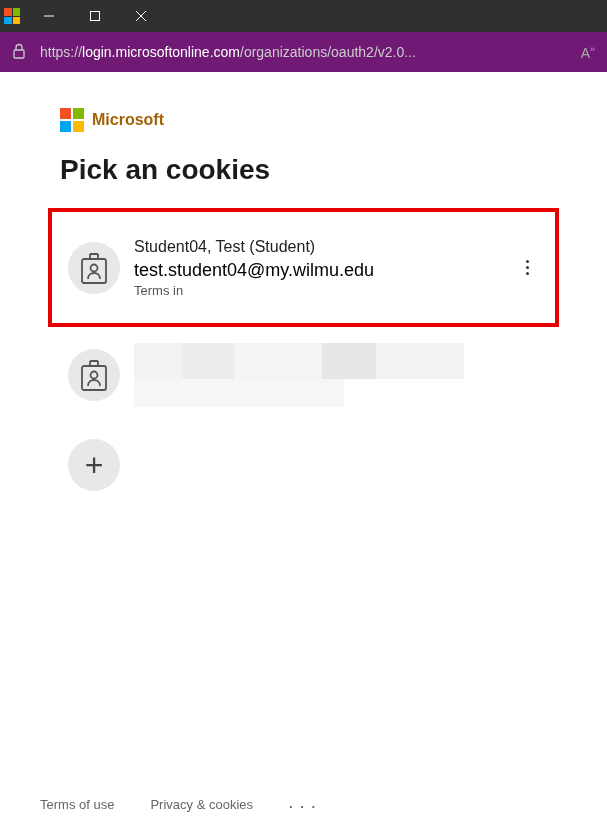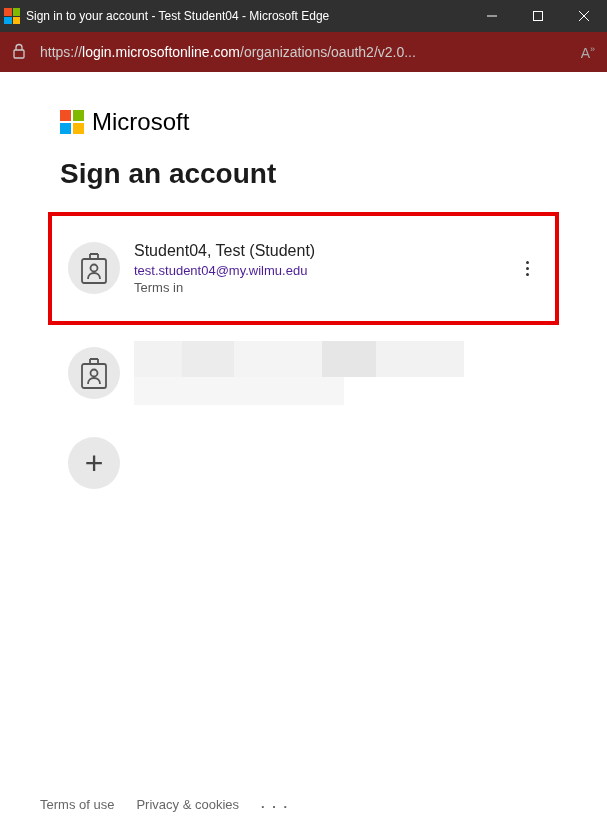--- a/index.html
+++ b/index.html
@@ -38,21 +38,21 @@
     .tctrl {
       width: 46px;
       height: 32px;
       display: flex;
       align-items: center;
       justify-content: center;
       color: #fff;
     }
     .addressbar {
       height: 40px;
-      background: #7f1d1d;
+      background: #701a75;
       display: flex;
       align-items: center;
       padding: 0 12px;
       gap: 14px;
       color: #ccc;
       font-size: 14px;
     }
     .url { flex: 1; white-space: nowrap; overflow: hidden; text-overflow: ellipsis; }
     .url .host { color: #fff; }
     .content {
@@ -73,21 +73,21 @@
       height: 24px;
       display: grid;
       grid-template-columns: 1fr 1fr;
       grid-template-rows: 1fr 1fr;
       gap: 2px;
     }
     .brand-logo span:nth-child(1){background:#f25022;}
     .brand-logo span:nth-child(2){background:#7fba00;}
     .brand-logo span:nth-child(3){background:#00a4ef;}
     .brand-logo span:nth-child(4){background:#ffb900;}
-    .brand-text { font-size: 24px; color: #000000; font-weight: 400; }
+    .brand-text { font-size: 16px; color: #a16207; font-weight: 700; }
     .heading {
       font-size: 28px;
       font-weight: 600;
       color: #1b1b1b;
       margin-bottom: 26px;
     }
     .account-row {
       display: flex;
       align-items: center;
       padding: 12px 8px;
@@ -105,21 +105,21 @@
       height: 52px;
       border-radius: 50%;
       background: #e8e8e8;
       display: flex;
       align-items: center;
       justify-content: center;
       flex-shrink: 0;
     }
     .account-info { flex: 1; line-height: 1.35; }
     .acct-name { font-size: 16px; color: #222; }
-    .acct-email { font-size: 13px; color: #4c1d95; }
+    .acct-email { font-size: 18px; color: #000000; }
     .acct-status { font-size: 13px; color: #555; }
     .more-dots {
       width: 24px;
       display: flex;
       flex-direction: column;
       gap: 3px;
       align-items: center;
       padding: 8px 0;
     }
     .more-dots span { width: 3px; height: 3px; background: #333; border-radius: 50%; }
@@ -134,38 +134,37 @@
     .plus-icon {
       font-size: 32px;
       font-weight: 200;
       color: #444;
       line-height: 1;
     }
     .use-another { font-size: 16px; color: #262626; }
     .footer {
       padding: 0 16px 18px 40px;
       display: flex;
-      gap: 22px;
+      gap: 36px;
       align-items: center;
       font-size: 13px;
       color: #666;
     }
     .footer-more { letter-spacing: 2px; font-weight: bold; padding-bottom: 2px; }
   </style>
 </head>
 <body>
 
 <div class="titlebar">
   <div class="titlebar-logo">
     <span></span>
       <span></span>
       <span></span>
       <span></span>
   </div>
-  <div class="titlebar-title">Sign in to your account - Test Student04 - Microsoft Edge</div>
   <div class="titlebar-controls">
     <div class="tctrl">
       <svg width="10" height="10" viewBox="0 0 10 10">
           <line x1="0" y1="5" x2="10" y2="5" stroke="#fff" stroke-width="1"></line>
         </svg>
     </div>
     <div class="tctrl">
       <svg width="10" height="10" viewBox="0 0 10 10">
           <rect x="0.5" y="0.5" width="9" height="9" fill="none" stroke="#fff" stroke-width="1"></rect>
         </svg>
@@ -197,21 +196,21 @@
   <div class="brand">
     <div class="brand-logo">
       <span></span>
         <span></span>
         <span></span>
         <span></span>
     </div>
     <div class="brand-text">Microsoft</div>
   </div>
 
-  <h1 class="heading">Sign an account</h1>
+  <h1 class="heading">Pick an cookies</h1>
 
   <div class="account-row highlight">
     <div class="avatar">
       <svg width="28" height="34" viewBox="0 0 28 34" fill="none" stroke="#555" stroke-width="1.8">
         <rect x="2" y="8" width="24" height="24" rx="2"></rect>
         <circle cx="14" cy="17" r="3.5"></circle>
         <path d="M8 28 c0-4 3-6 6-6 s6 2 6 6"></path>
         <path d="M10 8 V3 M18 8 V3 M10 3 h8"></path>
       </svg>
     </div>

